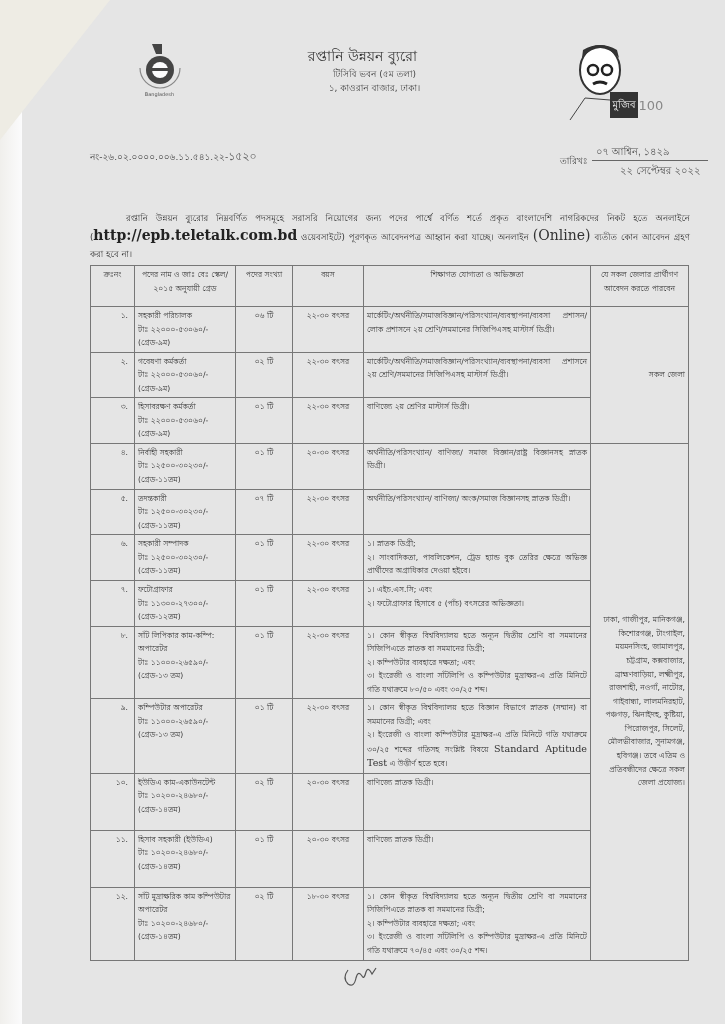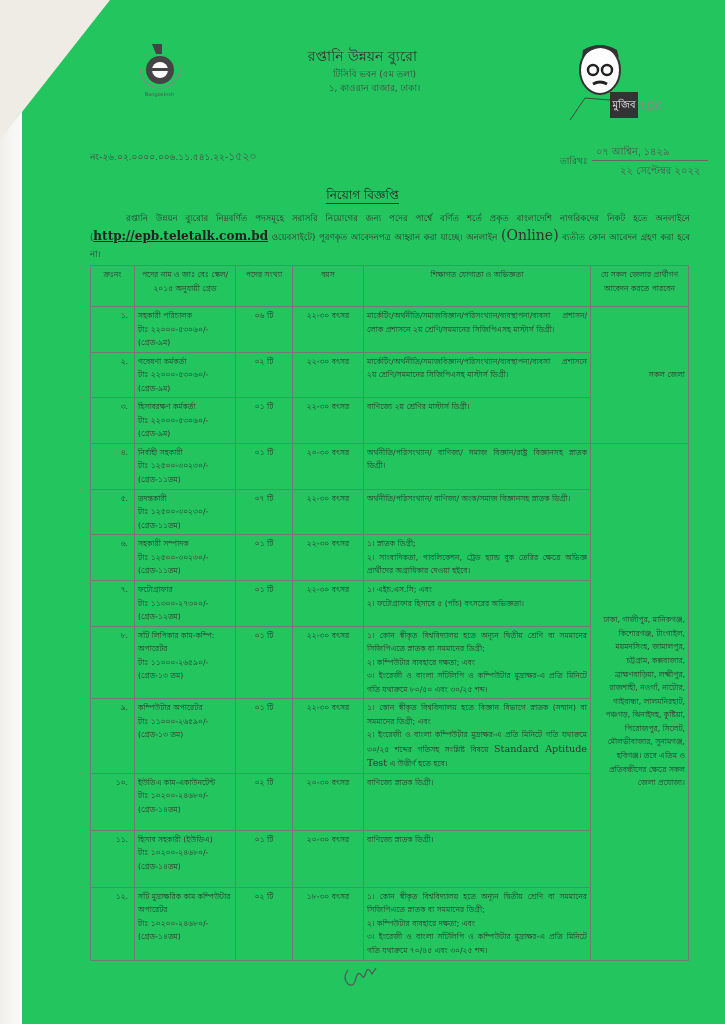--- a/index.html
+++ b/index.html
@@ -1,35 +1,35 @@
 <!DOCTYPE html>
 <html><head>
 <meta charset="utf-8">
 <style>
   html, body { margin:0; padding:0; }
   body { width:725px; height:1024px; position:relative; overflow:hidden; background:#f6f6f8; font-family:"DejaVu Sans", sans-serif; color:#333; }
-  .page { position:absolute; left:0; top:0; width:725px; height:1024px; background:#22c55e; }
+  .page { position:absolute; left:0; top:0; width:725px; height:1024px; background:#e5e5e5; }
   .fold { position:absolute; left:0; top:0; width:0; height:0; border-top:140px solid #eeece4; border-right:110px solid transparent; }
   .fold2 { position:absolute; left:0; top:0; width:22px; height:1024px; background:linear-gradient(to right,#f0efec,#fbfbfc); }
   .abs { position:absolute; }
   .logo { left:132px; top:40px; width:55px; height:60px; }
   .org { left:0; width:725px; text-align:center; }
   .org-name { top:45px; font-size:14px; color:#333; }
   .org-line { font-size:9px; color:#444;padding-left:12px; }
   .portrait { left:555px; top:40px; width:110px; height:90px; }
   .memo { left:90px; top:148px; font-size:9px; color:#444; }
   .memo .hand { font-family:"DejaVu Serif", serif; font-size:11px; color:#555; }
   .date-label { left:560px; top:154px; font-size:9px; color:#444; }
   .date-top { left:596px; top:144px; font-size:10px; color:#555; font-family:Liberation Sans, sans-serif; }
   .date-rule { left:592px; top:160px; width:116px; border-top:1px solid #666; }
   .date-bot { left:620px; top:163px; font-size:10px; color:#555; font-family:"DejaVu Serif", serif; }
   .title { left:0; width:725px; top:186px; text-align:center; font-size:12px; color:#222; }
   .title span { border-bottom:1px solid #333; padding-bottom:1px; }
   .intro { left:90px; top:210px; width:600px; font-size:8.6px; line-height:17px; color:#333; text-align:justify; text-indent:36px; }
-  .intro .url { font-family:"DejaVu Serif", serif; font-weight:bold; font-size:12px; text-decoration:underline; color:#222; }
+  .intro .url { font-family:"DejaVu Serif", serif; font-weight:bold; font-size:14px; color:#222; }
   .intro .en { font-family:"DejaVu Serif", serif; font-size:14px; }
   table { position:absolute; left:90px; top:265px; width:598px; border-collapse:collapse; font-size:7.6px; color:#333; table-layout:fixed; }
   th, td { border:1px solid #777; vertical-align:top; padding:2px 3px; line-height:13.5px; }
   th { font-weight:normal; text-align:center; vertical-align:top; height:36px; }
   td.c { text-align:center; }
   td.r { text-align:right; padding-right:6px; }
   td.dist { text-align:right; vertical-align:middle; line-height:13.6px; }
   .qual { text-align:justify; }
   .eng { font-family:"DejaVu Serif", serif; font-size:9.6px; }
   .sig { left:340px; top:960px; width:40px; height:30px; }
@@ -68,21 +68,20 @@
 
   <div class="abs memo">
     <span>নং-২৬.০২.০০০০.০০৬.১১.৫৪১.২২-</span><span class="hand">১৫২০</span>
   </div>
 
   <div class="abs date-label">তারিখঃ</div>
   <div class="abs date-top">০৭ আশ্বিন, ১৪২৯</div>
   <div class="abs date-rule"></div>
   <div class="abs date-bot">২২ সেপ্টেম্বর ২০২২</div>
 
-  <div class="abs title"><span>নিয়োগ বিজ্ঞপ্তি</span></div>
 
   <div class="abs intro">
     <span>রপ্তানি উন্নয়ন ব্যুরোর নিম্নবর্ণিত পদসমূহে সরাসরি নিয়োগের জন্য পদের পার্শ্বে বর্ণিত শর্তে প্রকৃত বাংলাদেশি নাগরিকদের নিকট হতে অনলাইনে (</span><span class="url">http://epb.teletalk.com.bd</span><span> ওয়েবসাইটে) পূরণকৃত আবেদনপত্র আহ্বান করা যাচ্ছে। অনলাইন </span><span class="en">(Online)</span><span> ব্যতীত কোন আবেদন গ্রহণ করা হবে না।</span>
   </div>
 
   <table>
     <colgroup>
       <col style="width:44px">
         <col style="width:101px">
         <col style="width:57px">

